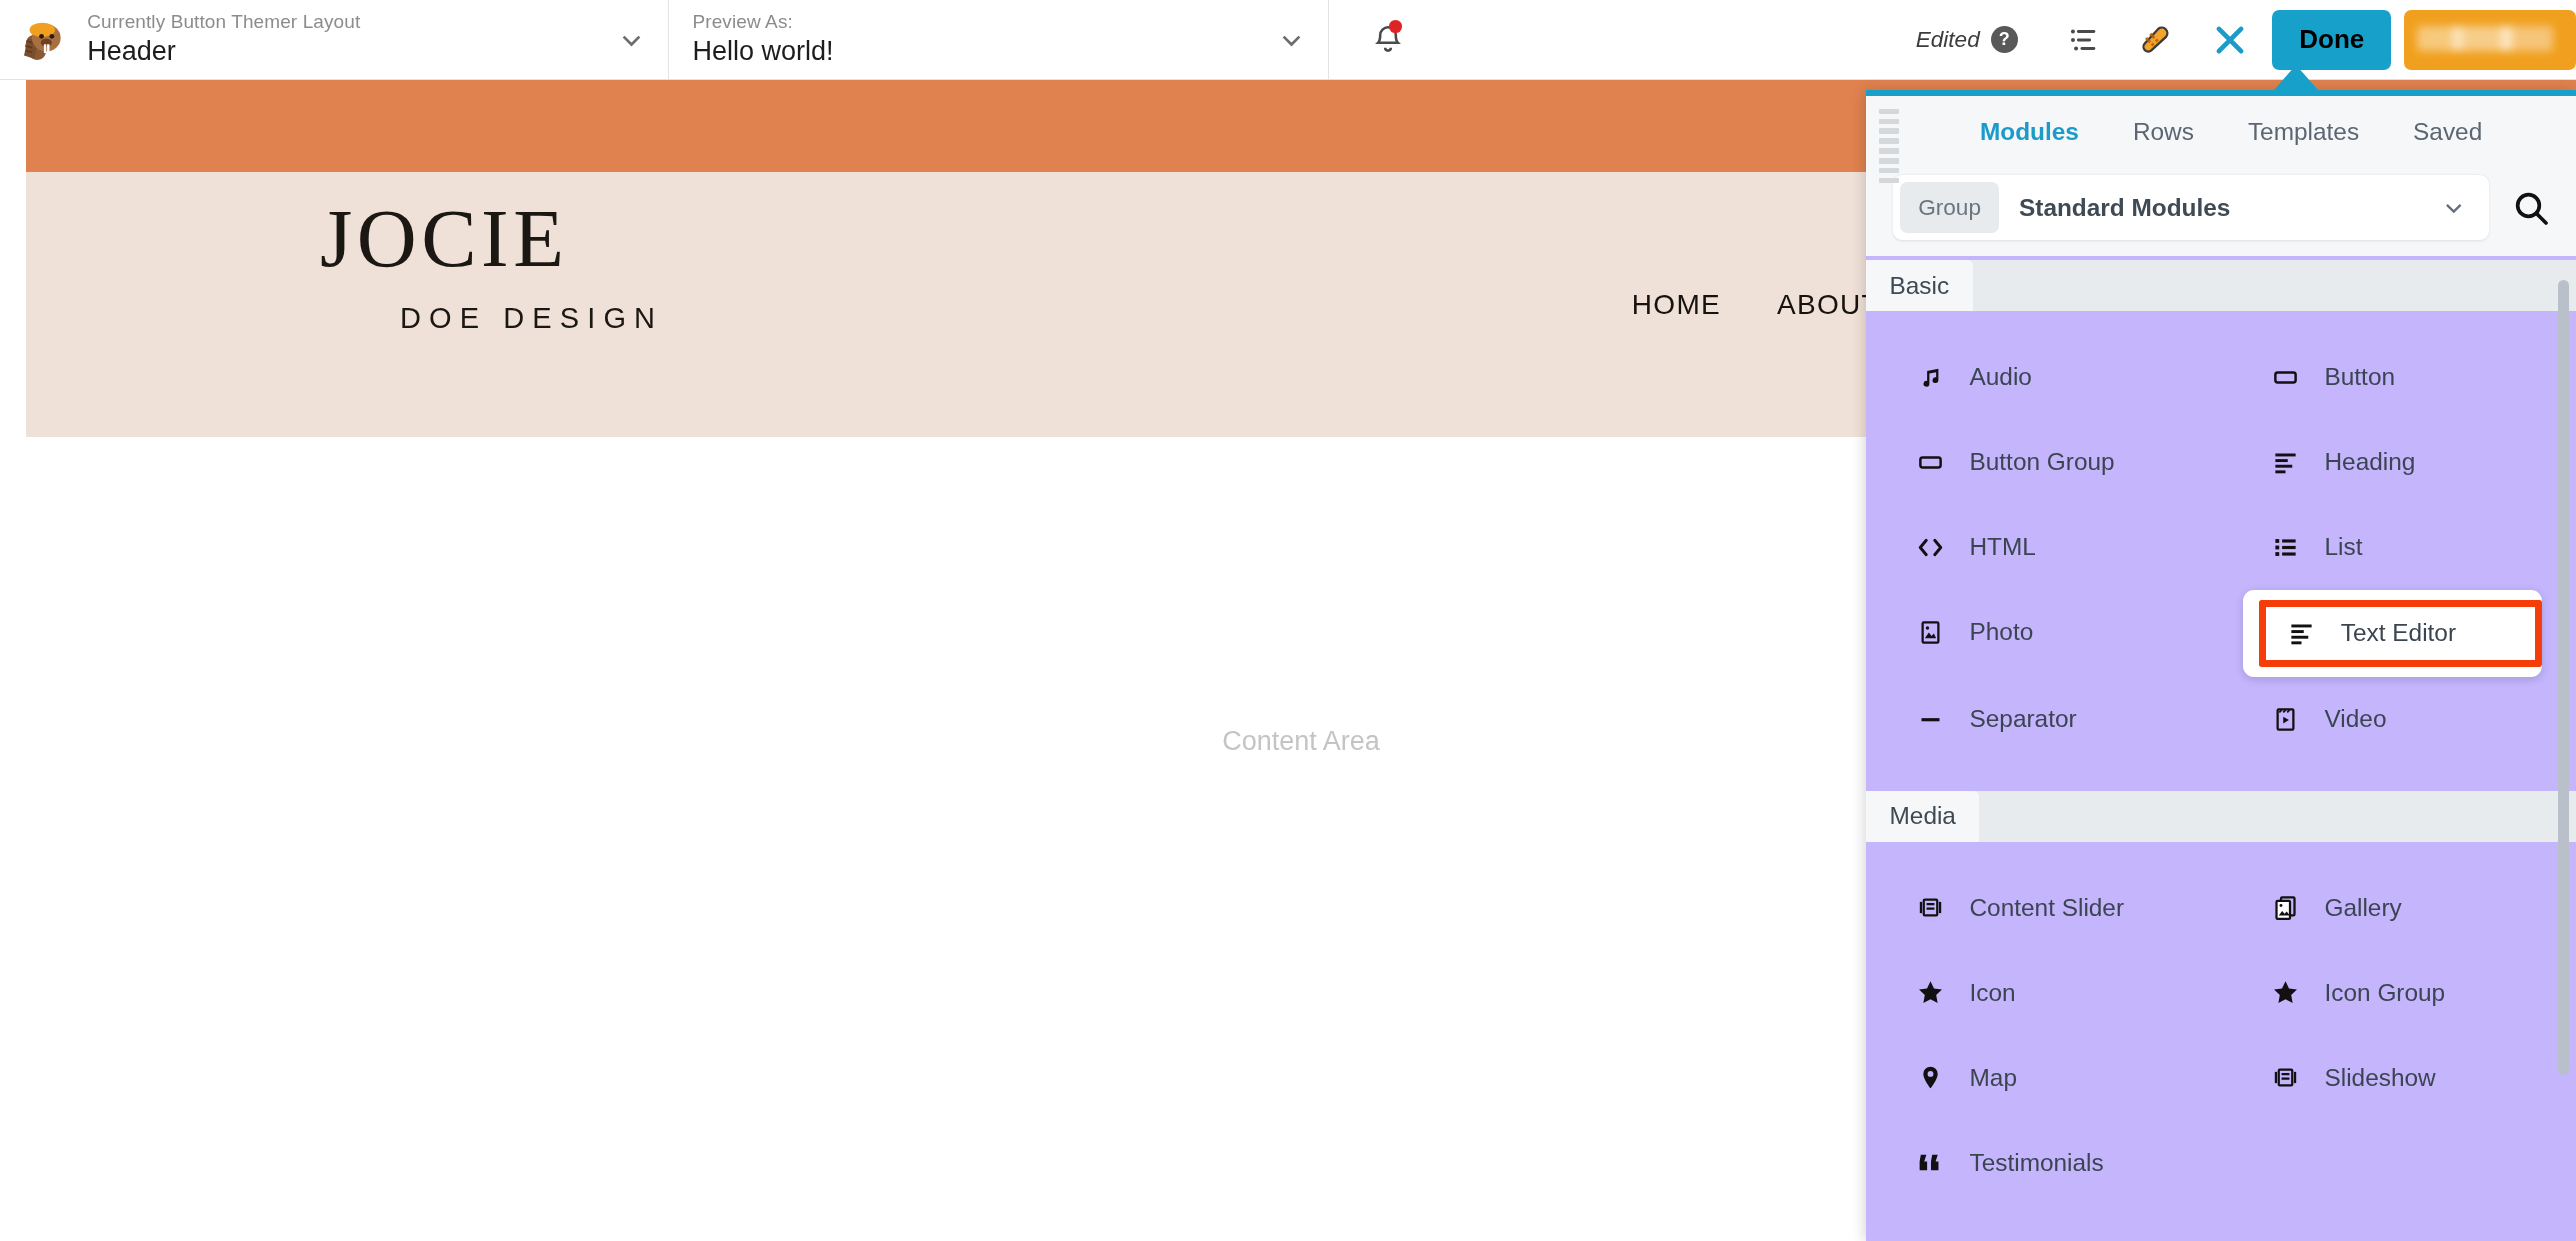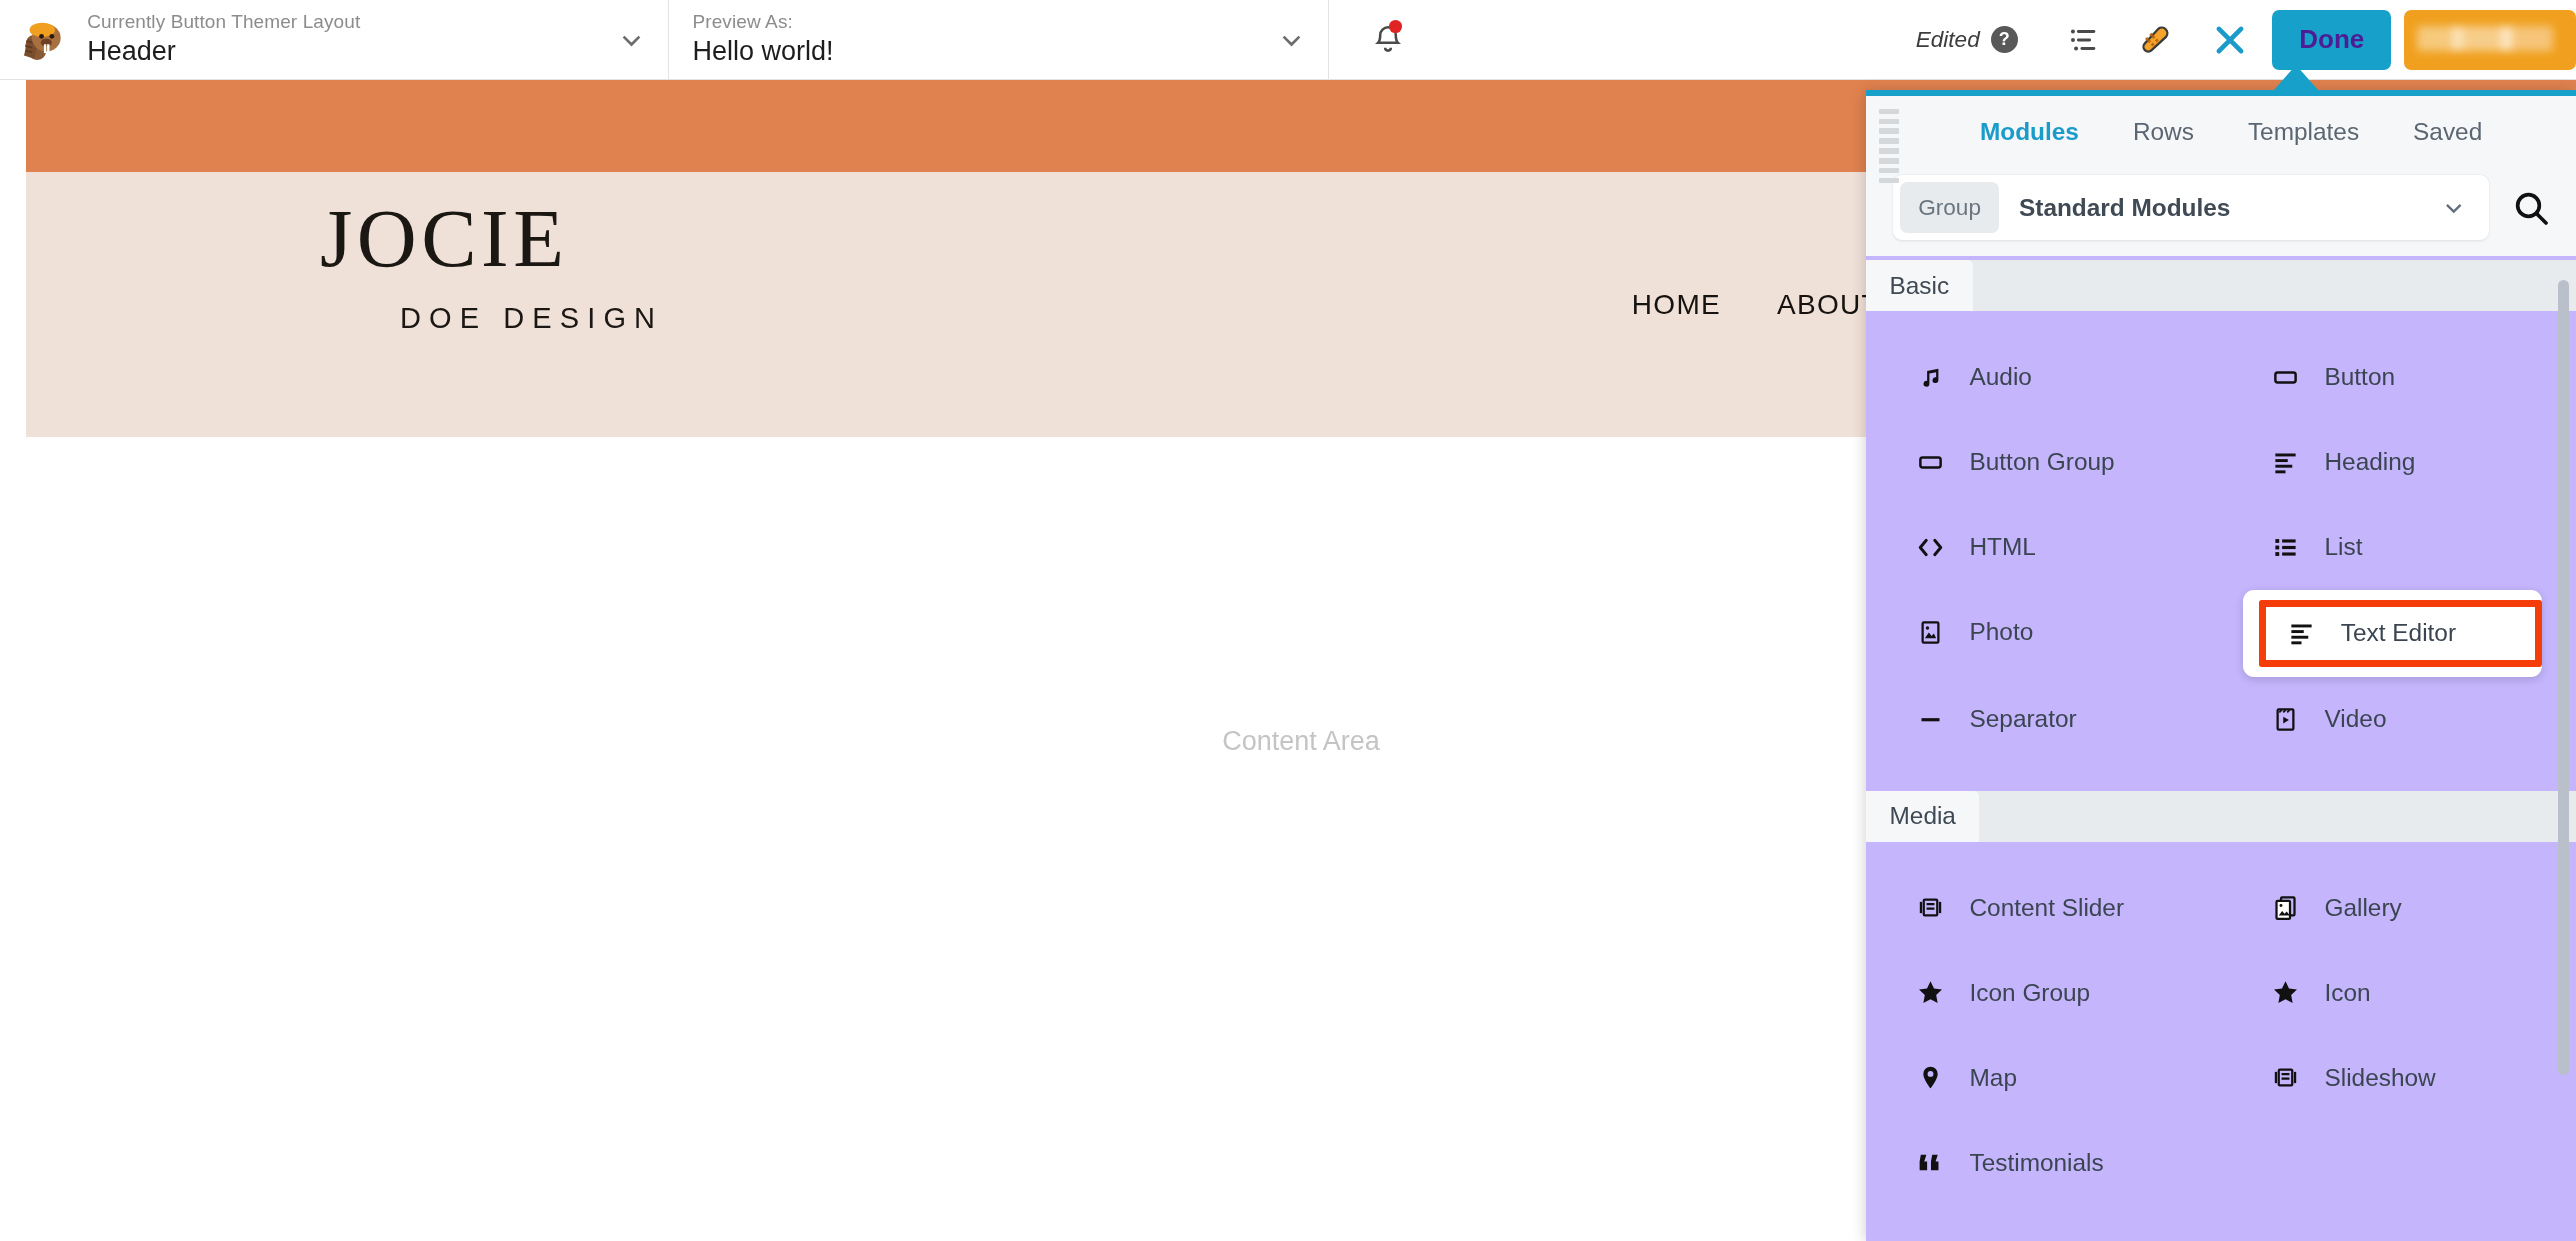--- a/index.html
+++ b/index.html
@@ -74,21 +74,21 @@
   .ab-iconbtn {
     width: 71px; height: 80px;
     display: flex; align-items: center; justify-content: center;
   }
   .ab-close {
     width: 78px; height: 80px;
     display: flex; align-items: center; justify-content: center;
     color: #1a9bc9;
   }
   .btn-done {
-    background: #17a0c9; color: #4c1d95;
+    background: #17a0c9; color: #000000;
     height: 60px; min-width: 119px; padding: 0 23.5px;
     border-radius: 7.2px; border: none;
     font-size: 26px; font-weight: 700;
     display: flex; align-items: center; justify-content: center;
     margin: 0 12.7px 0 3.6px; cursor: pointer;
   }
   .btn-account {
     background: #f0a01e; border: none; border-radius: 7.2px;
     height: 60px; width: 172px; margin-right: 0;
     position: relative; overflow: hidden; cursor: pointer;
@@ -548,30 +548,30 @@
           </span>
           <span class="mod-label">Gallery</span>
         </div>
 
         <div class="mod-item">
           <span class="mod-ico">
             <svg viewBox="0 0 24 24" width="29" height="29" fill="#111">
                 <path d="M12 2.6l2.9 6 6.6.9-4.8 4.6 1.2 6.5L12 17.6 6.1 20.6l1.2-6.5L2.5 9.5l6.6-.9z"></path>
               </svg>
           </span>
-          <span class="mod-label">Icon Group</span>
+          <span class="mod-label">Icon</span>
         </div>
 
         <div class="mod-item">
           <span class="mod-ico">
             <svg viewBox="0 0 24 24" width="29" height="29" fill="#111">
                 <path d="M12 2.6l2.9 6 6.6.9-4.8 4.6 1.2 6.5L12 17.6 6.1 20.6l1.2-6.5L2.5 9.5l6.6-.9z"></path>
               </svg>
           </span>
-          <span class="mod-label">Icon</span>
+          <span class="mod-label">Icon Group</span>
         </div>
 
         <div class="mod-item">
           <span class="mod-ico">
             <svg viewBox="0 0 24 24" width="27" height="27" fill="#111">
                 <path d="M12 2.4a6.4 6.4 0 0 0-6.4 6.4c0 4.8 6.4 12.8 6.4 12.8s6.4-8 6.4-12.8A6.4 6.4 0 0 0 12 2.4zm0 9a2.6 2.6 0 1 1 0-5.2 2.6 2.6 0 0 1 0 5.2z"></path>
               </svg>
           </span>
           <span class="mod-label">Map</span>
         </div>

